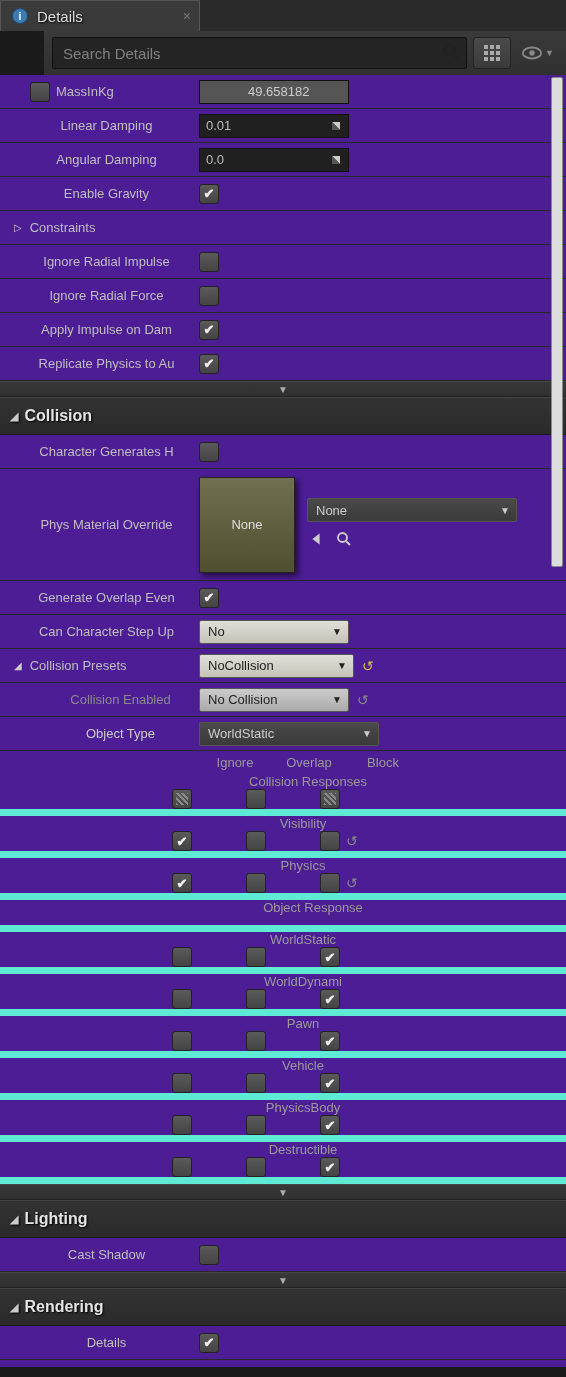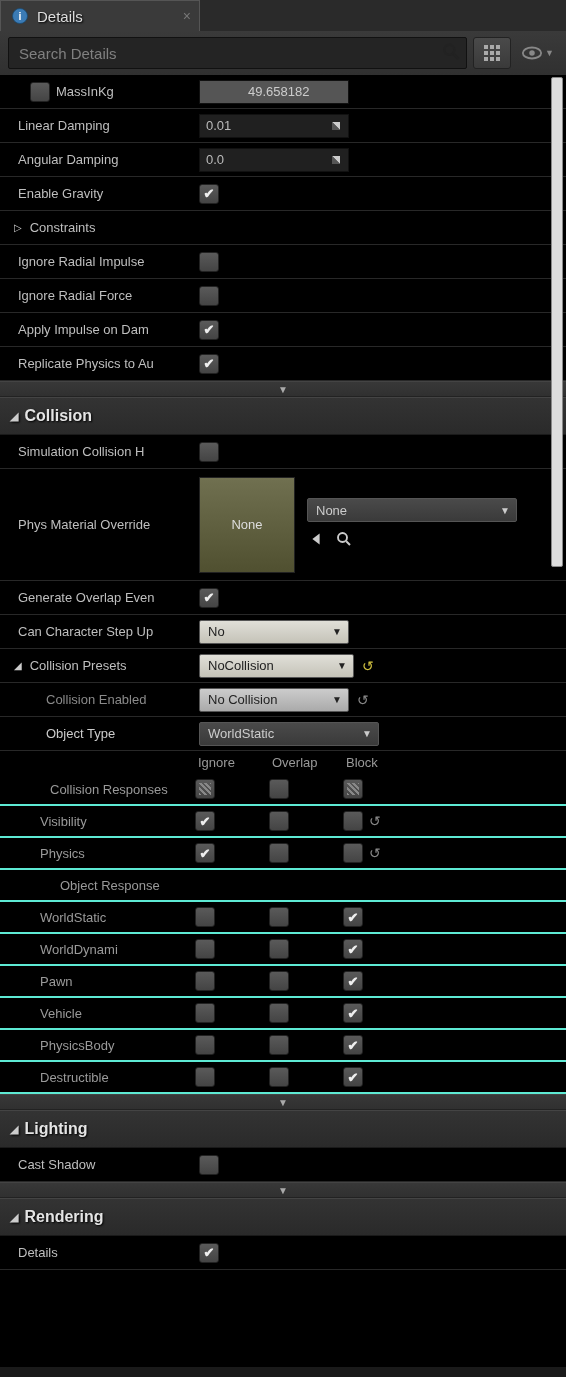--- a/index.html
+++ b/index.html
@@ -4,29 +4,29 @@
 <style>
 * { box-sizing: border-box; margin: 0; padding: 0; font-family: "Segoe UI", Tahoma, sans-serif; }
 body { background: #1a1a1a; width: 566px; height: 1377px; overflow: hidden; color: #bbb; font-size: 13px; }
 
 .tab-bar { background: #2a2a2a; padding: 0; display:flex; }
 .tab { display:flex; align-items:center; padding: 6px 14px 6px 10px; background: #3a3a3a; border-top: 1px solid #555; border-left:1px solid #555; border-right:1px solid #555; position:relative; min-width: 200px; }
 .tab .icon { width:18px; height:18px; margin-right:8px; display:flex; align-items:center; justify-content:center; }
 .tab-title { color:#ddd; font-size:15px; text-shadow: 1px 1px 2px #000; }
 .tab-close { position:absolute; right:8px; color:#777; font-size:14px; cursor:pointer; }
 
-.toolbar { background: linear-gradient(#3a3a3a,#303030); padding: 6px 8px; display:flex; align-items:center; gap:6px; }
+.toolbar { background: linear-gradient(#3a3a3a,#303030); padding: 6px 8px; display:flex; align-items:center; gap:6px;margin-left:44px; }
 .search-box { flex:1; position:relative; }
 .search-box input { width:100%; height:32px; background:#242424; border:1px solid #111; color:#aaa; padding: 0 34px 0 10px; font-size:15px; border-radius:2px; }
 .search-box input::placeholder { color:#808080; }
 .search-icon-inside { position:absolute; right:6px; top:50%; transform:translateY(-50%); }
 .tool-btn { width:38px; height:32px; background: linear-gradient(#4a4a4a,#3a3a3a); border:1px solid #222; border-radius:3px; display:flex; align-items:center; justify-content:center; }
 .view-btn { display:flex; align-items:center; gap:2px; padding: 0 4px; }
 
-.panel-body { background:#000000; height: calc(1377px - 41px - 44px); overflow:hidden; position:relative; }
+.panel-body { background:#4c1d95; height: calc(1377px - 41px - 44px); overflow:hidden; position:relative;text-align:center; }
 .scroll-thumb { position:absolute; right:3px; top:2px; width:12px; height:490px; background:#ddd; border:1px solid #888; border-radius:2px; }
 
 .section-header { background: linear-gradient(#333,#2a2a2a); border-top:1px solid #444; border-bottom:1px solid #1a1a1a; padding: 9px 10px; display:flex; align-items:center; font-size:16px; font-weight:bold; color:#e5e5e5; text-shadow: 1px 1px 2px #000; }
 .section-header .tri { margin-right:6px; font-size:11px; color:#ccc; }
 
 .row { display:flex; align-items:center; border-bottom:1px solid #282828; min-height:34px; }
 .label-col { width:195px; padding-left: 18px; color:#bfbfbf; white-space:nowrap; overflow:hidden; }
 .label-col.indent1 { padding-left: 46px; color:#8a8a8a; }
 .label-col.indent-expand { padding-left: 14px; display:flex; align-items:center; }
 .label-col.indent-expand .tri { margin-right:8px; font-size:10px; color:#ccc; }
@@ -43,21 +43,21 @@
 .dropdown.dark { background: linear-gradient(#4a4a4a,#3a3a3a); color:#ccc; }
 .dropdown .arrow { position:absolute; right:6px; font-size:10px; }
 
 .reset-arrow { color:#d0c040; font-size:14px; }
 .reset-arrow.gray { color:#888; }
 
 .thumb { width:96px; height:96px; background: linear-gradient(#707050,#505030); border:1px solid #222; box-shadow: 3px 3px 6px rgba(0,0,0,0.6); display:flex; align-items:center; justify-content:center; color:#ddd; font-size:13px; }
 
 .matrix-header { display:flex; padding-left:198px; color:#999; font-size:13px; padding-top:4px; padding-bottom:4px; }
 .matrix-header > div { width:74px; }
-.matrix-row { display:flex; align-items:center; min-height:32px; border-bottom:2px solid #5eead4; }
+.matrix-row { display:flex; align-items:center; min-height:32px; border-bottom:7px solid #5eead4;flex-direction:column; }
 .matrix-row .mlabel { width:195px; padding-left:40px; color:#9a9a9a; white-space:nowrap; overflow:hidden; }
 .matrix-row .mlabel.hdr { padding-left:50px; color:#999; font-weight:500; }
 .matrix-row .mlabel.hdr2 { padding-left:60px; color:#999; font-weight:500; }
 .matrix-cells { display:flex; }
 .matrix-cells > div { width:74px; display:flex; align-items:center; }
 
 .expand-bar { height:16px; background: linear-gradient(#383838,#303030); display:flex; align-items:center; justify-content:center; color:#aaa; font-size:10px; border-top:1px solid #444; border-bottom:1px solid #222; }
 
 .icon-svg { width:18px; height:18px; }
 </style>
@@ -193,21 +193,21 @@
   </div>
 
   <div class="expand-bar">▼</div>
 
   <div class="section-header">
     <span class="tri">◢</span>
     <span>Collision</span>
   </div>
 
   <div class="row">
-    <div class="label-col">Simulation Collision H</div>
+    <div class="label-col">Character Generates H</div>
     <div class="value-col">
         <div class="checkbox"></div>
       </div>
   </div>
 
   <div class="row" style="min-height:112px">
     <div class="label-col">Phys Material Override</div>
     <div class="value-col" style="gap:12px">
       <div class="thumb">
         <span>None</span>

